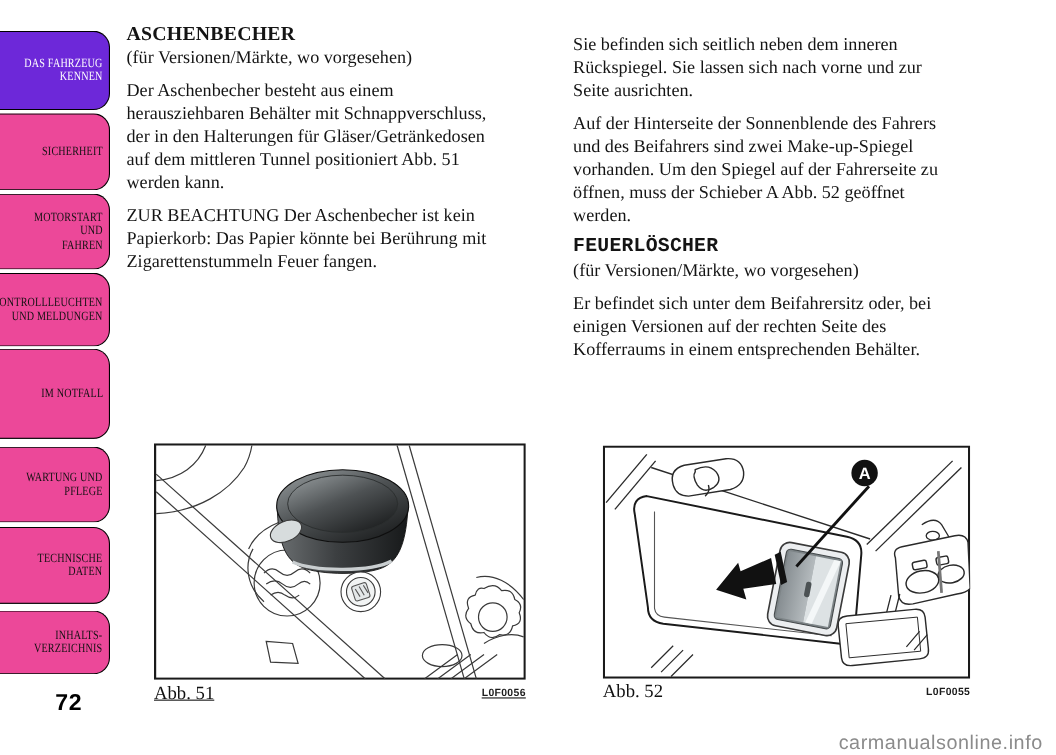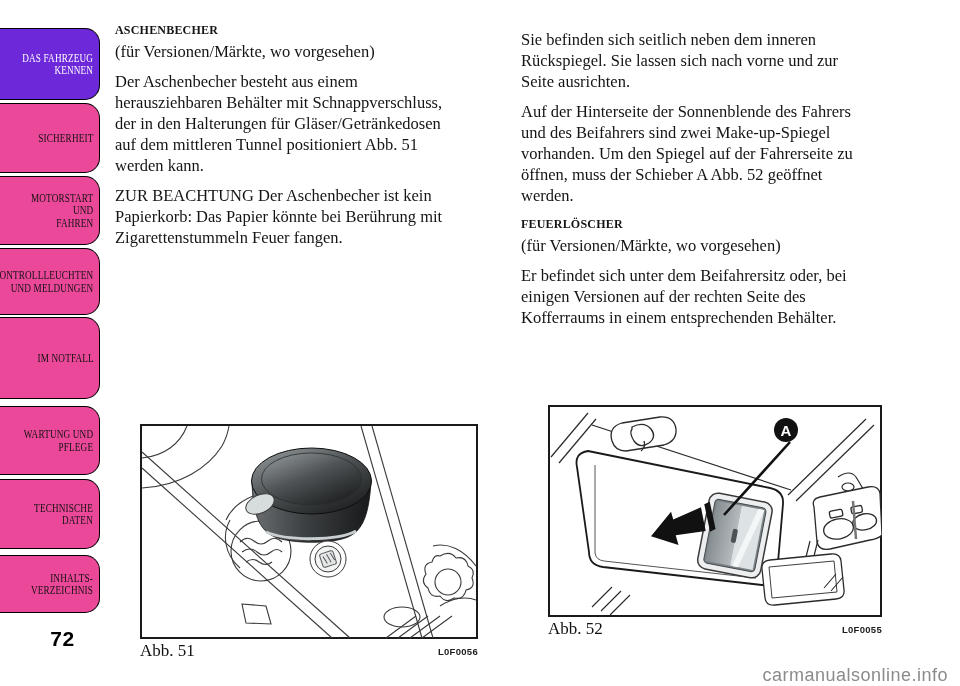--- a/index.html
+++ b/index.html
@@ -18,28 +18,28 @@
   .tab.active .tab-label{color:#fff;}
 
   .page-number{position:absolute;left:40px;top:627px;width:45px;text-align:center;
        font-family:"Liberation Sans", sans-serif;font-weight:700;font-size:21px;color:#000;
        letter-spacing:.5px;}
 
   
   .col{position:absolute;top:20px;width:394px;}
   .col-left{left:115px;}
   .col-right{left:521px;}
-  .col h2{font-size:12px;line-height:21px;margin:0;font-weight:bold;letter-spacing:.2px;}
-  .col h2.mt{margin-top:8px;}
+  .col h2{font-size:18px;line-height:21px;margin:0;font-weight:bold;letter-spacing:.2px;}
+  .col h2.mt{margin-top:8px;font-family:Liberation Mono, monospace;}
   .subhead{font-size:16.5px;line-height:21px;}
   .col p{font-size:16.5px;line-height:21px;margin:9px 0 0;white-space:pre-line;}
 
   
   .figure{position:absolute;}
-  .fig51{left:140px;top:424px;width:338px;}
+  .fig51{left:140px;top:403px;width:338px;text-decoration:underline;}
   .fig52{left:548px;top:405px;width:334px;}
   .figure svg{display:block;background:#fff;}
   .fig-bar{display:flex;justify-content:space-between;align-items:center;margin-top:2px;height:20px;}
   .fig-caption{font-size:17px;color:#111;}
   .fig-code{font-family:"Liberation Sans", sans-serif;font-size:9.5px;font-weight:bold;
        color:#1c1c1c;letter-spacing:.3px;}
 
   .watermark{position:absolute;right:12px;bottom:0px;font-family:"Liberation Sans", sans-serif;
        font-size:18px;color:#8b8b8b;letter-spacing:.5px;}
 </style>

